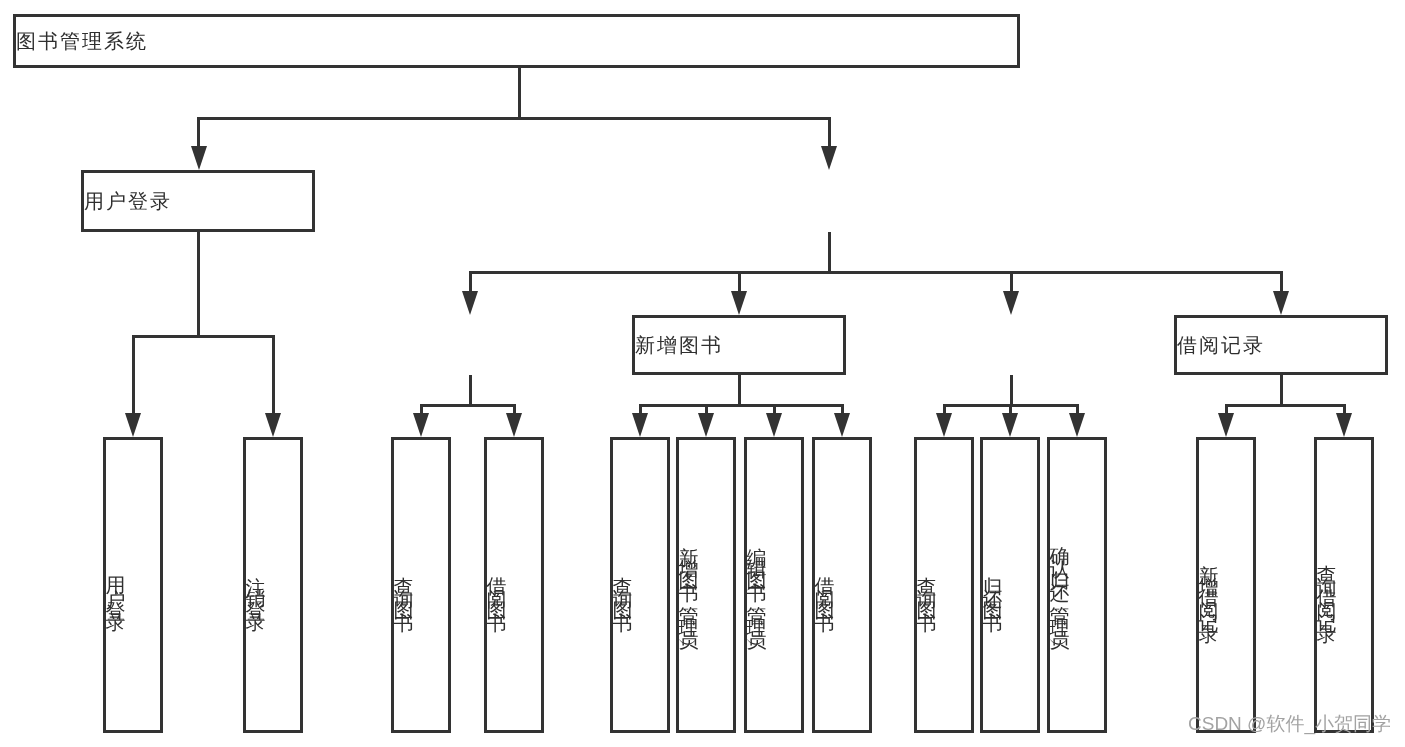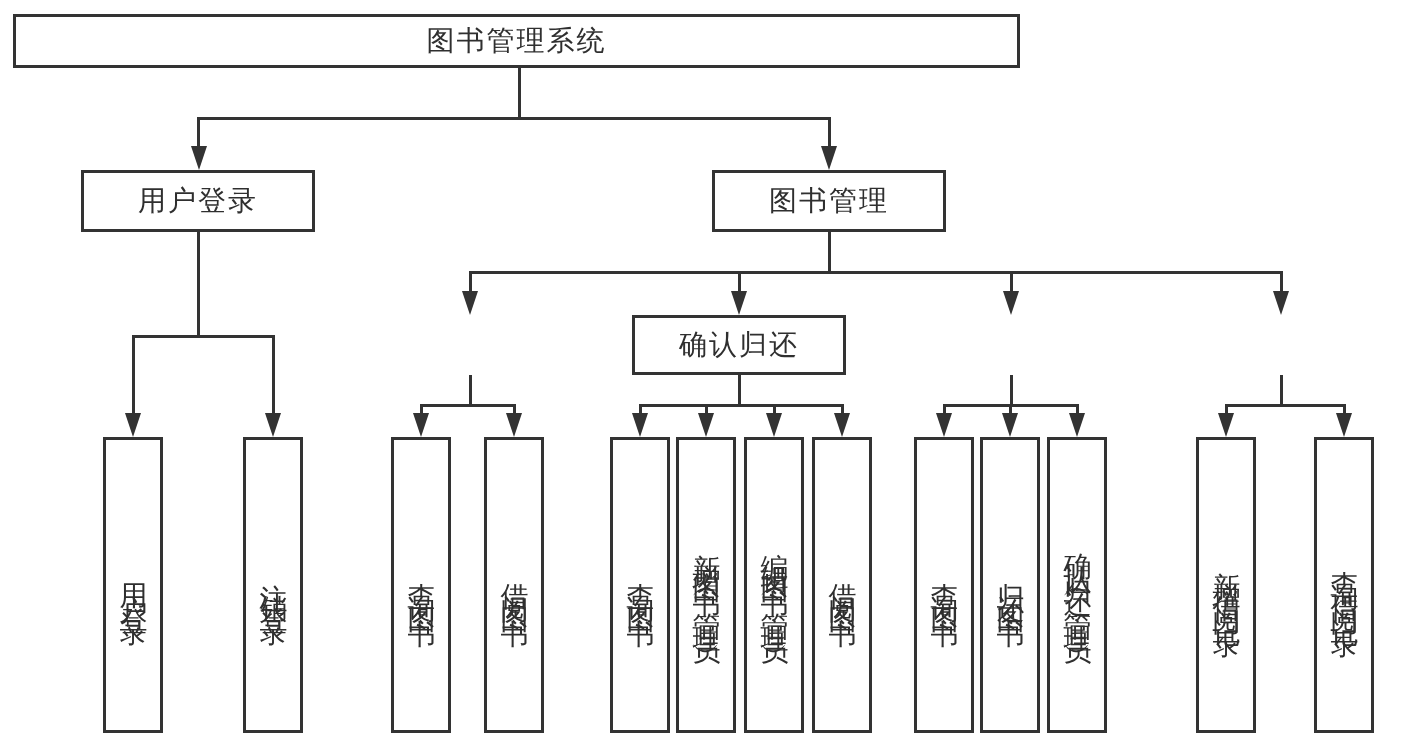--- a/index.html
+++ b/index.html
@@ -3,22 +3,22 @@
 <meta charset="utf-8">
 <style>
   html,body { margin:0; padding:0; background:#ffffff; }
   .canvas {
     position:relative; width:1405px; height:747px; background:#ffffff;
     font-family:"Liberation Sans","DejaVu Sans",sans-serif; overflow:hidden;
   }
   .box {
     position:absolute; box-sizing:border-box;
     border:3px solid #333333; background:#ffffff;
-    display:flex; align-items:center; justify-content:center;
-    color:#2f2f2f; font-size:28px; letter-spacing:2px;
+    display:flex; align-items:center; 
+    color:#2f2f2f; font-size:20px; letter-spacing:2px;
   }
   .box .lbl { white-space:nowrap; }
   .box.v .lbl {
     writing-mode:vertical-rl; text-orientation:mixed;
     letter-spacing:12px; white-space:nowrap; line-height:1;
   }
   .vline { position:absolute; width:3px; background:#333333; }
   .hline { position:absolute; height:3px; background:#333333; }
   .arrow {
     position:absolute; width:0; height:0;
@@ -42,44 +42,44 @@
   <div class="vline" style="left:518px;top:68px;height:50px"></div>
   <div class="hline" style="left:197px;top:117px;width:634px"></div>
   <div class="vline" style="left:197px;top:117px;height:32px"></div>
   <div class="arrow" style="left:191px;top:146px"></div>
   <div class="vline" style="left:828px;top:117px;height:32px"></div>
   <div class="arrow" style="left:821px;top:146px"></div>
 
   <div class="box" style="left:81px;top:170px;width:234px;height:62px">
     <span class="lbl">用户登录</span>
   </div>
-  <div class="box" style="left:712px;top:170px;width:234px;height:62px">
-    <span class="lbl">图书管理</span>
-  </div>
 
   <div class="vline" style="left:197px;top:232px;height:105px"></div>
   <div class="hline" style="left:132px;top:335px;width:143px"></div>
   <div class="vline" style="left:132px;top:335px;height:82px"></div>
   <div class="arrow" style="left:125px;top:413px"></div>
   <div class="vline" style="left:272px;top:335px;height:82px"></div>
   <div class="arrow" style="left:265px;top:413px"></div>
 
   <div class="vline" style="left:828px;top:232px;height:42px"></div>
   <div class="hline" style="left:469px;top:271px;width:814px"></div>
   <div class="vline" style="left:469px;top:271px;height:24px"></div>
   <div class="arrow" style="left:462px;top:291px"></div>
   <div class="vline" style="left:738px;top:271px;height:24px"></div>
   <div class="arrow" style="left:731px;top:291px"></div>
   <div class="vline" style="left:1010px;top:271px;height:24px"></div>
   <div class="arrow" style="left:1003px;top:291px"></div>
   <div class="vline" style="left:1280px;top:271px;height:24px"></div>
   <div class="arrow" style="left:1273px;top:291px"></div>
 
   <div class="box" style="left:632px;top:315px;width:214px;height:60px">
-    <span class="lbl">确认归还</span>
+    <span class="lbl">新增图书</span>
+  </div>
+  <div class="box" style="left:1174px;top:315px;width:214px;height:60px">
+    <span class="lbl">借阅记录</span>
   </div>
 
   <div class="vline" style="left:469px;top:375px;height:32px"></div>
   <div class="hline" style="left:420px;top:404px;width:96px"></div>
   <div class="vline" style="left:420px;top:404px;height:13px"></div>
   <div class="arrow" style="left:413px;top:413px"></div>
   <div class="vline" style="left:513px;top:404px;height:13px"></div>
   <div class="arrow" style="left:506px;top:413px"></div>
 
   <div class="vline" style="left:738px;top:375px;height:32px"></div>
@@ -146,14 +146,15 @@
     <span class="lbl">确认归还（管理员）</span>
   </div>
 
   <div class="box v" style="left:1196px;top:437px;width:60px;height:296px">
     <span class="lbl">新增借阅记录</span>
   </div>
   <div class="box v" style="left:1314px;top:437px;width:60px;height:296px">
     <span class="lbl">查询借阅记录</span>
   </div>
 
+  <div class="watermark">CSDN @软件_小贺同学</div>
 
 </div>
 
 </body></html>

